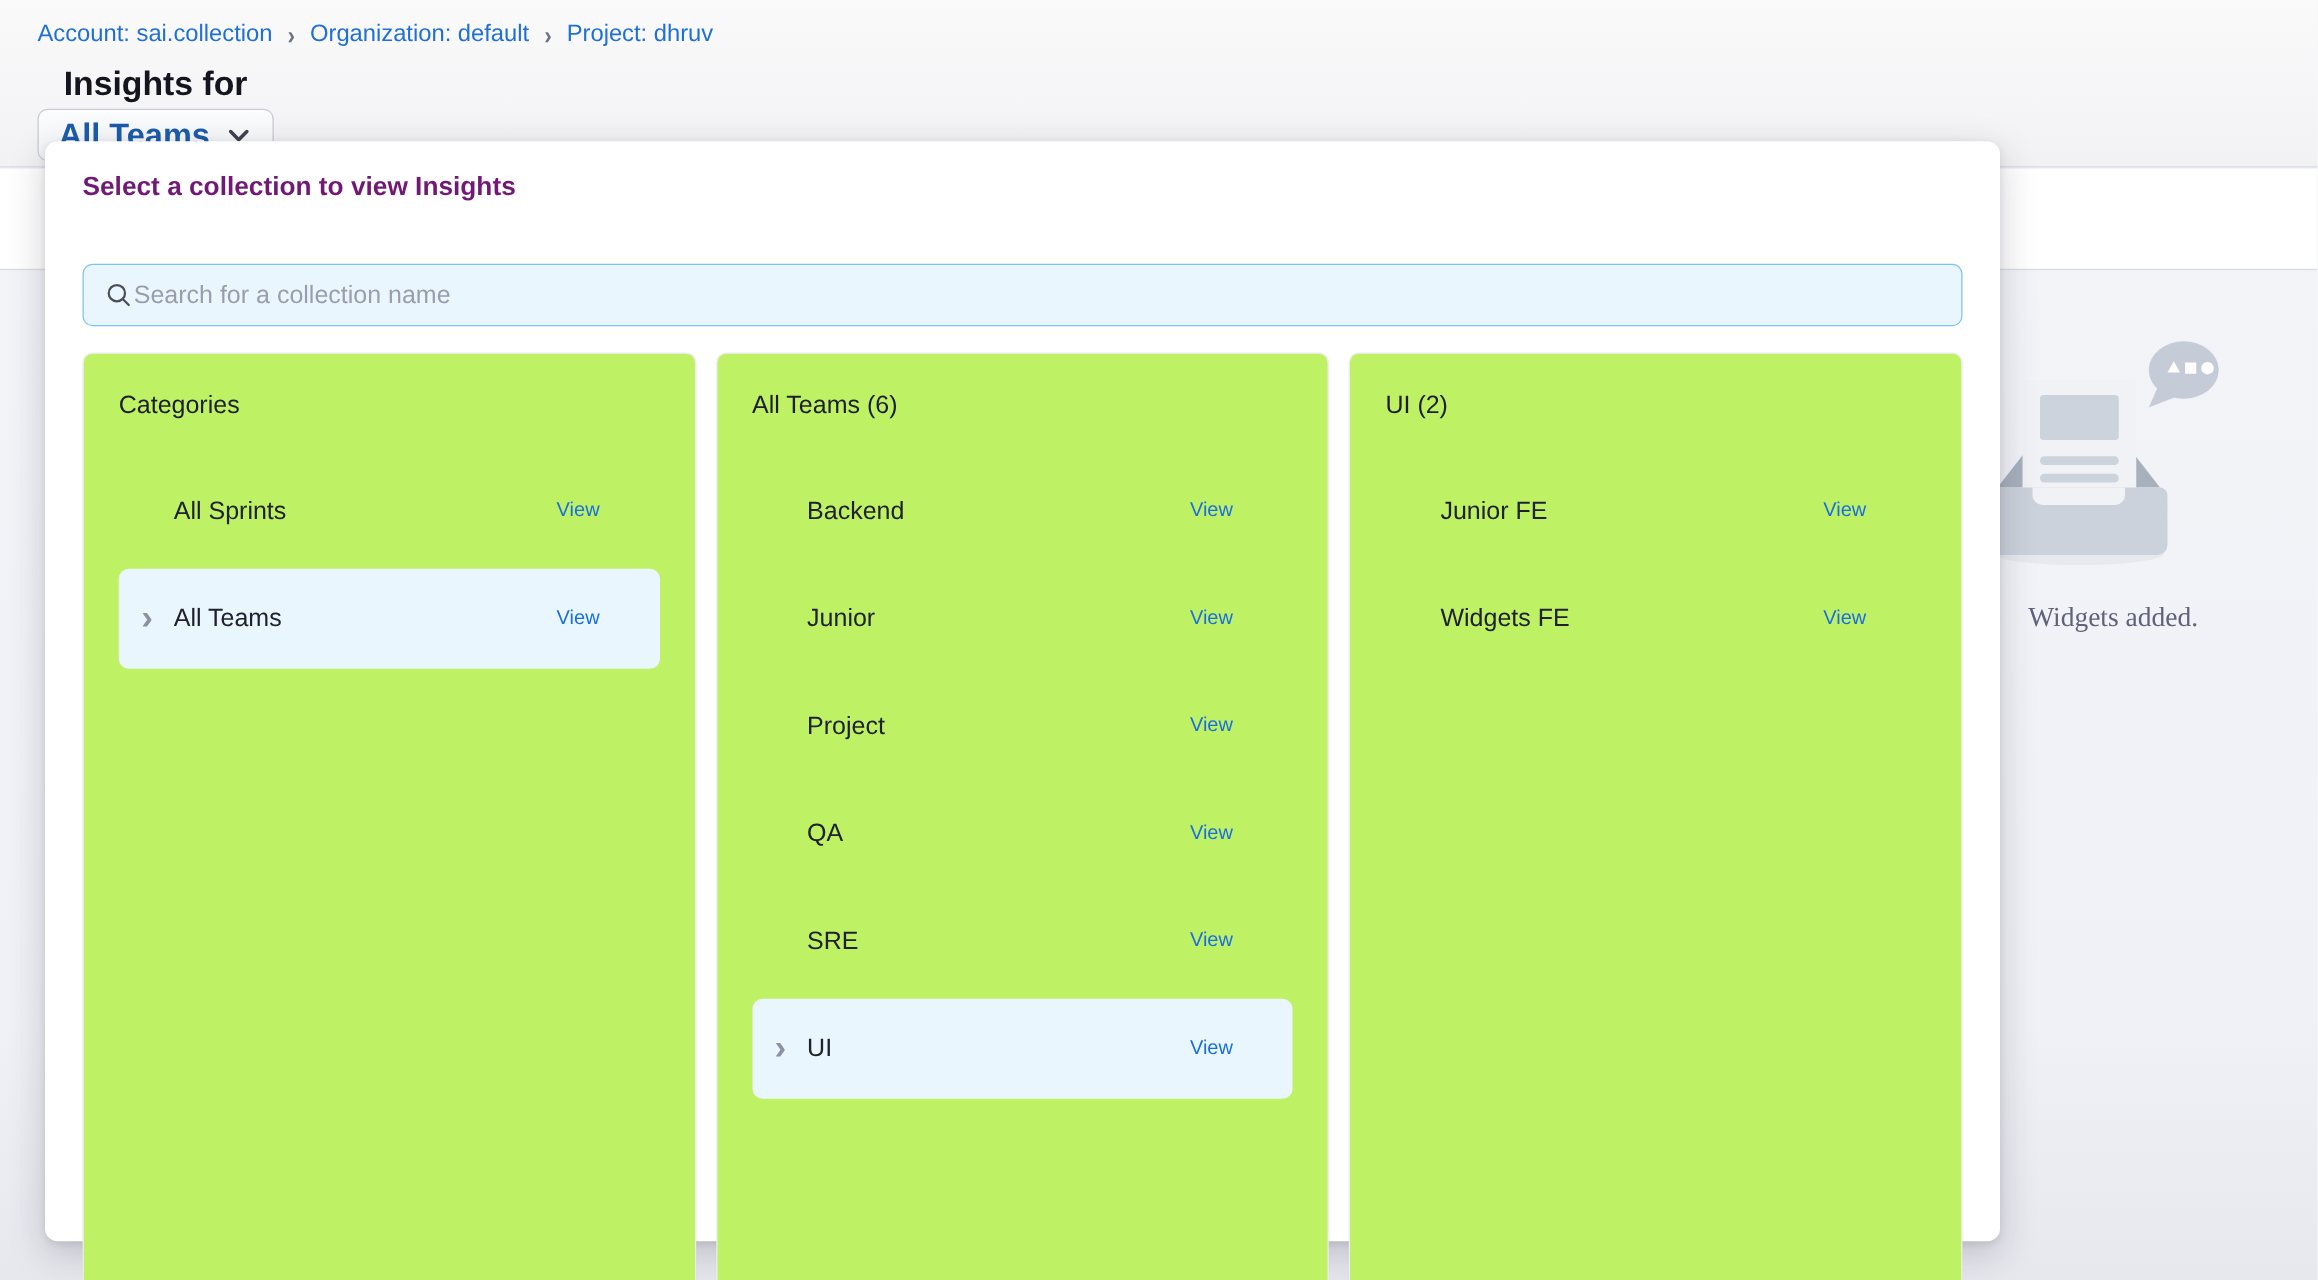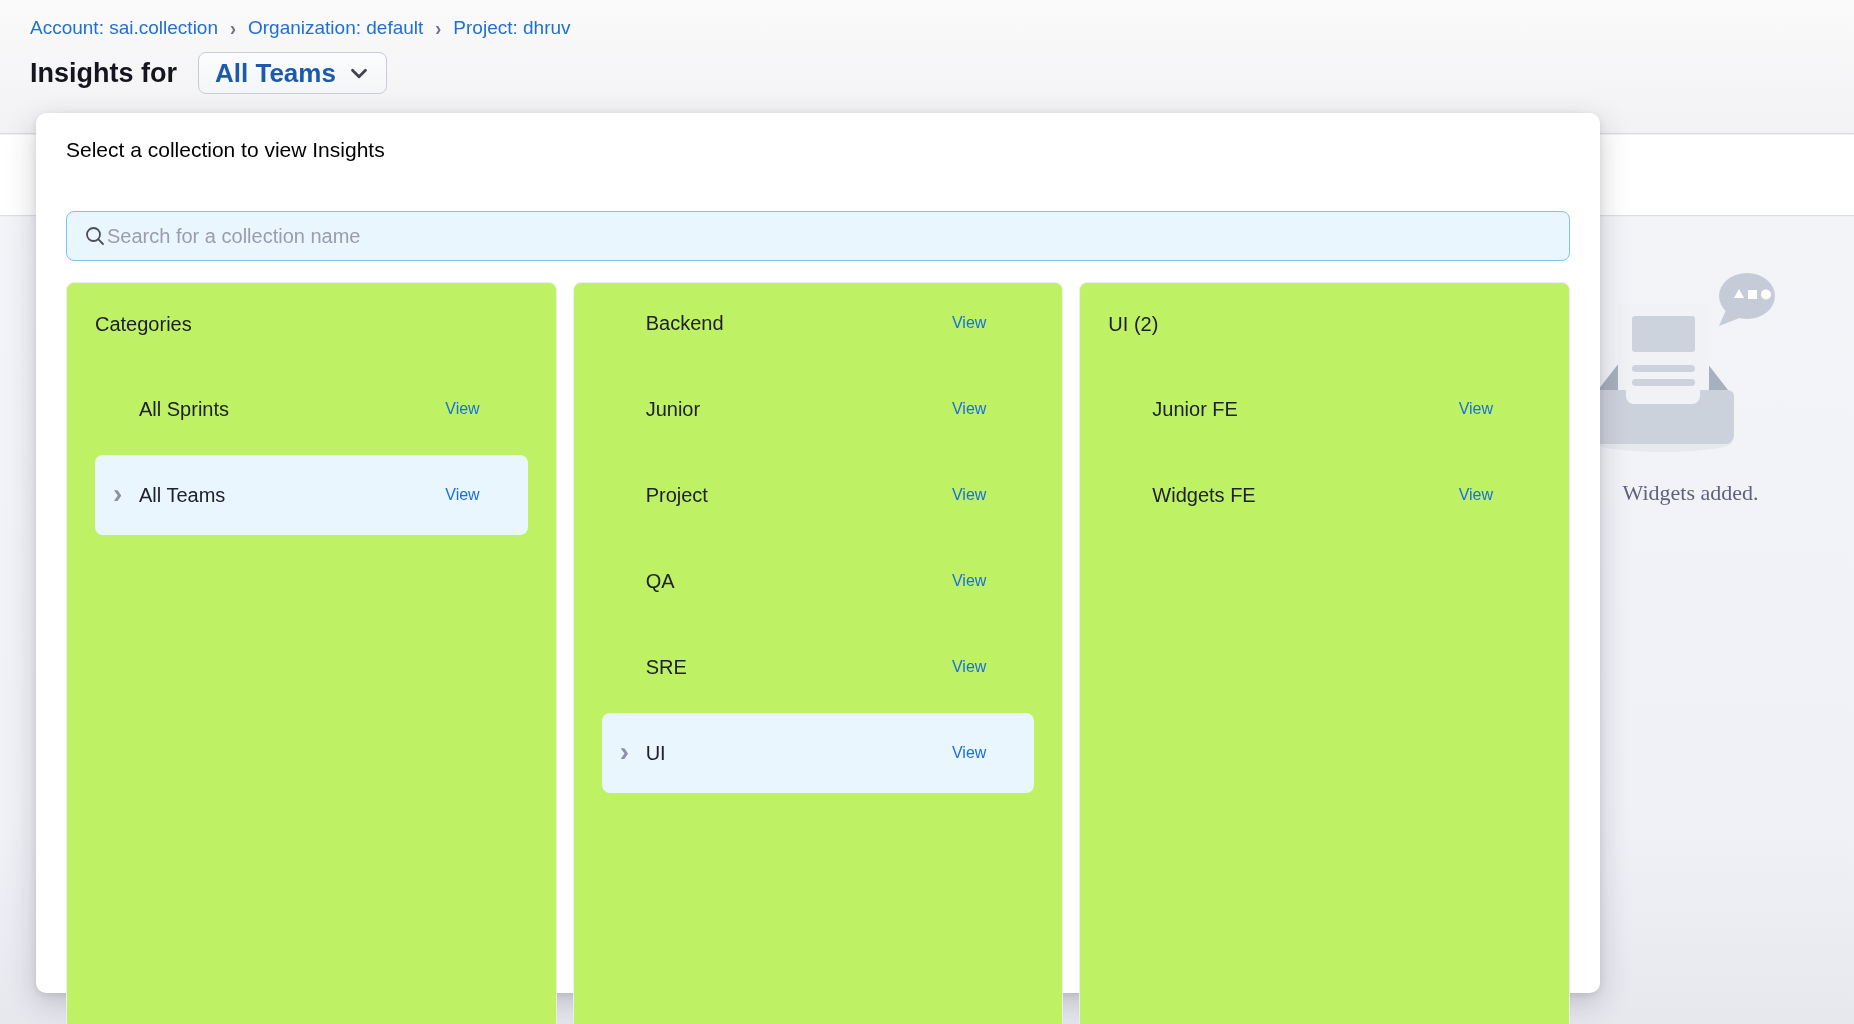--- a/index.html
+++ b/index.html
@@ -32,21 +32,21 @@
     position: absolute; left: 30px; top: 17px;
     display: flex; align-items: center; gap: 12px;
     font-size: 19px;
   }
   .breadcrumb a { color: var(--link-blue, #1f6fd6); text-decoration: none; cursor: pointer; }
   .crumb-sep { color: #6f7288; font-size: 18px; font-weight: 700; transform: scaleY(1.15); }
 
   
   .page-title-row {
     position: absolute; left: 30px; top: 52px;
-    display: flex; align-items: center; gap: 21px;
+    display: flex; align-items: center; gap: 4px; flex-direction: column;
   }
   .page-title { font-size: 27px; font-weight: 700; color: #15151f; }
   .collection-btn {
     display: inline-flex; align-items: center; gap: 10px;
     height: 42px; padding: 0 14px 0 16px;
     background: linear-gradient(#fbfcfd, #f4f5f7);
     border: 1px solid #c9cbd6; border-radius: 8px;
     cursor: pointer;
   }
   .collection-btn .label { font-size: 26px; font-weight: 700; color: var(--dropdown-blue, #1c5bab); }
@@ -65,21 +65,21 @@
 
   
   .picker-dialog {
     position: absolute; left: 36px; top: 113px; width: 1564px; height: 880px;
     background: #ffffff; border-radius: 10px;
     box-shadow: 0 10px 30px rgba(40, 41, 61, 0.22), 0 2px 6px rgba(40, 41, 61, 0.10);
     z-index: 2;
   }
   .picker-title {
     position: absolute; left: 30px; top: 25px;
-    font-size: 21px; font-weight: 400; color: #000000;
+    font-size: 21px; font-weight: 700; color: #701a75;
   }
   .search-box {
     position: absolute; left: 30px; top: 98px; width: 1504px; height: 50px;
     display: flex; align-items: center; gap: 0; padding: 0 16px;
     background: var(--search-bg, #eaf6fe);
     border: 1.5px solid var(--search-border, #7cc4ec);
     border-radius: 8px;
   }
   .search-box svg { flex: 0 0 auto; display: block; }
   .search-box input {
@@ -187,20 +187,21 @@
           <span class="row-name">All Sprints</span>
           <a class="view-link">View</a>
         </div>
         <div class="list-row selected">
           <span class="row-chevron">›</span>
           <span class="row-name">All Teams</span>
           <a class="view-link">View</a>
         </div>
       </div>
       <div class="column-card">
+        <div class="column-header">All Teams (6)</div>
         <div class="list-row">
           <span class="row-name">Backend</span>
           <a class="view-link">View</a>
         </div>
         <div class="list-row">
           <span class="row-name">Junior</span>
           <a class="view-link">View</a>
         </div>
         <div class="list-row">
           <span class="row-name">Project</span>

